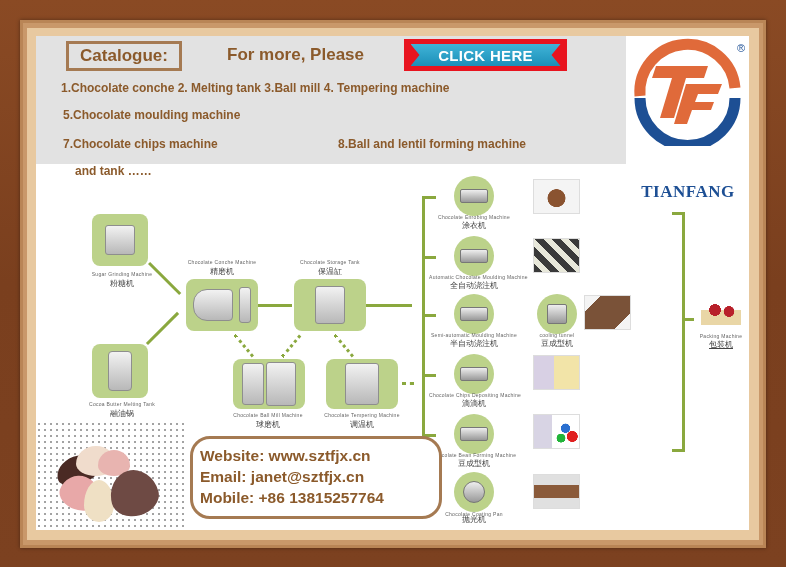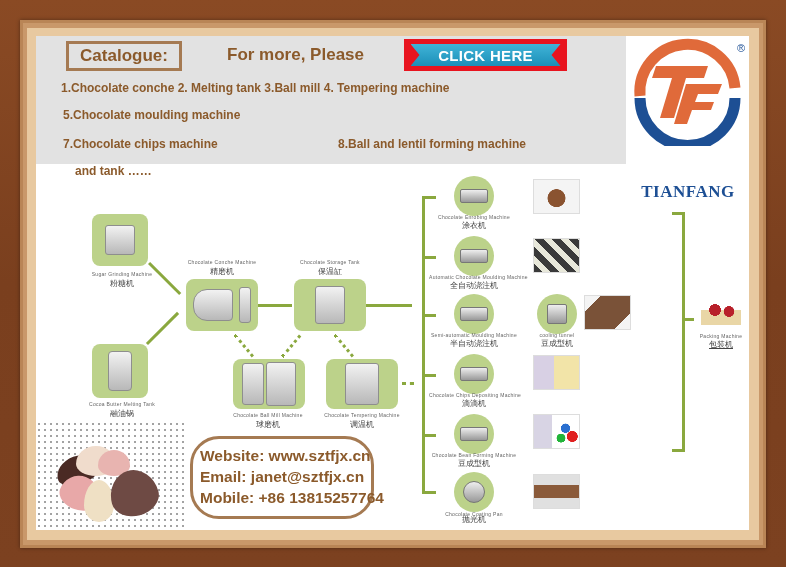--- a/index.html
+++ b/index.html
@@ -72,22 +72,22 @@
   .circle {
     position: absolute; width: 40px; height: 40px; border-radius: 50%; background: #bcd28a;
     display: flex; align-items: center; justify-content: center;
   }
   .circle .mc { width: 28px; height: 14px; background: linear-gradient(180deg,#eee,#999); border:1px solid #777; border-radius: 2px; }
   .photo { position: absolute; border: 1px solid #ddd; background: #f4f4f4; overflow: hidden; }
   .gline { position: absolute; background: #8aa83e; }
   .dots { position: absolute; border-top: 3px dotted #8aa83e; transform-origin: 0 0; }
 
   .contact-box {
-    position: absolute; left: 154px; top: 400px; width: 184px; height: 83px;
-    border: 3px solid #a57a52; border-radius: 29px; background: #fff;
+    position: absolute; left: 154px; top: 400px; width: 252px; height: 83px;
+    border: 3px solid #a57a52; border-radius: 20px; background: #fff;
     padding: 6px 0 0 7px;
   }
   .contact-line { font-size: 15.5px; font-weight: bold; color: #8b5a2b; line-height: 21px; white-space: nowrap; }
   .cookie-area { position: absolute; left: 0; top: 385px; width: 150px; height: 109px;
     background-image: radial-gradient(#999 0.8px, transparent 1px); background-size: 6px 6px; opacity: 0.9; }
   .cookie { position: absolute; border-radius: 50% 50% 50% 50% / 60% 60% 40% 40%; }
 </style>
 </head>
 <body>
 

